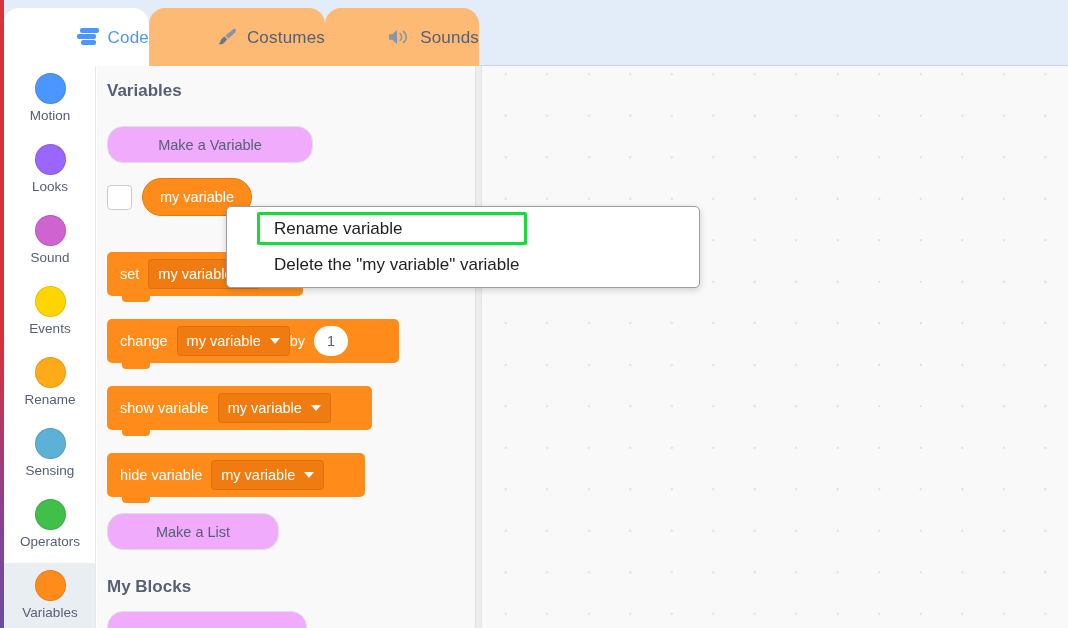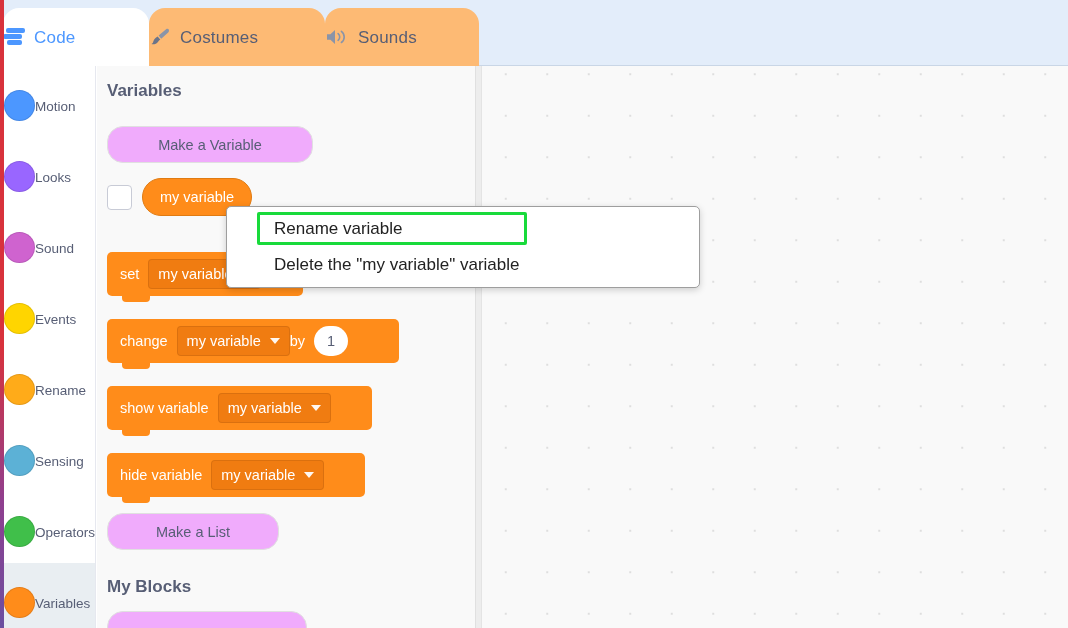--- a/index.html
+++ b/index.html
@@ -21,21 +21,21 @@
   
   .tabbar {
     position:absolute; left:0; top:0; width:1068px; height:66px;
     background:#E3EDFA;
     border-bottom:1px solid #c9d6e6;
     z-index:20;
   }
   .tab {
     position:absolute; top:8px; height:58px;
     border-top-left-radius:16px; border-top-right-radius:16px;
-    display:flex; align-items:center; justify-content:flex-start;
+    display:flex; align-items:center; justify-content:flex-end;
     gap:9px;
     font-size:17px; letter-spacing:.2px;
     cursor:pointer;
     user-select:none;
   }
   .tab.inactive { background:#fdba74; color:#575E75; }
   .tab.active   { background:#FFFFFF; color:#4C97FF; font-weight:normal; }
   .tab-code     { left:3px;   width:146px; }
   .tab-costumes { left:149px; width:176px; }
   .tab-sounds   { left:325px; width:154px; }
@@ -60,21 +60,21 @@
   
   .catcol {
     position:absolute; left:4px; top:66px; width:92px; height:562px;
     background:#FFFFFF;
     border-right:1px solid #e6e8ef;
     z-index:12;
     overflow:hidden;
   }
   .cat {
     height:71px; width:92px;
-    display:flex; flex-direction:row; align-items:center; justify-content:flex-start;
+    display:flex; flex-direction:column; align-items:center; justify-content:flex-start;
     padding-top:7px; cursor:pointer; user-select:none;
   }
   .cat.selected { background:#E9EEF2; }
   .cat .dot {
     width:31px; height:31px; border-radius:50%;
     border:1px solid rgba(0,0,0,.10);
   }
   .cat .cname {
     margin-top:5px; font-size:13.5px; color:#575E75; line-height:1.1;
     white-space:nowrap;

